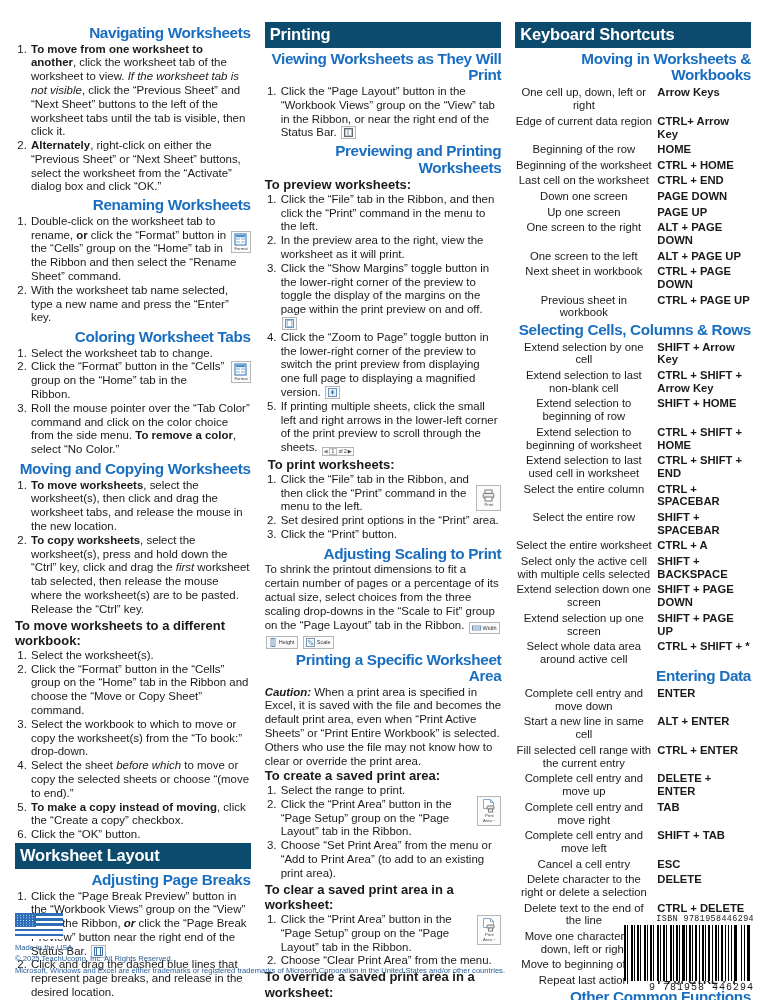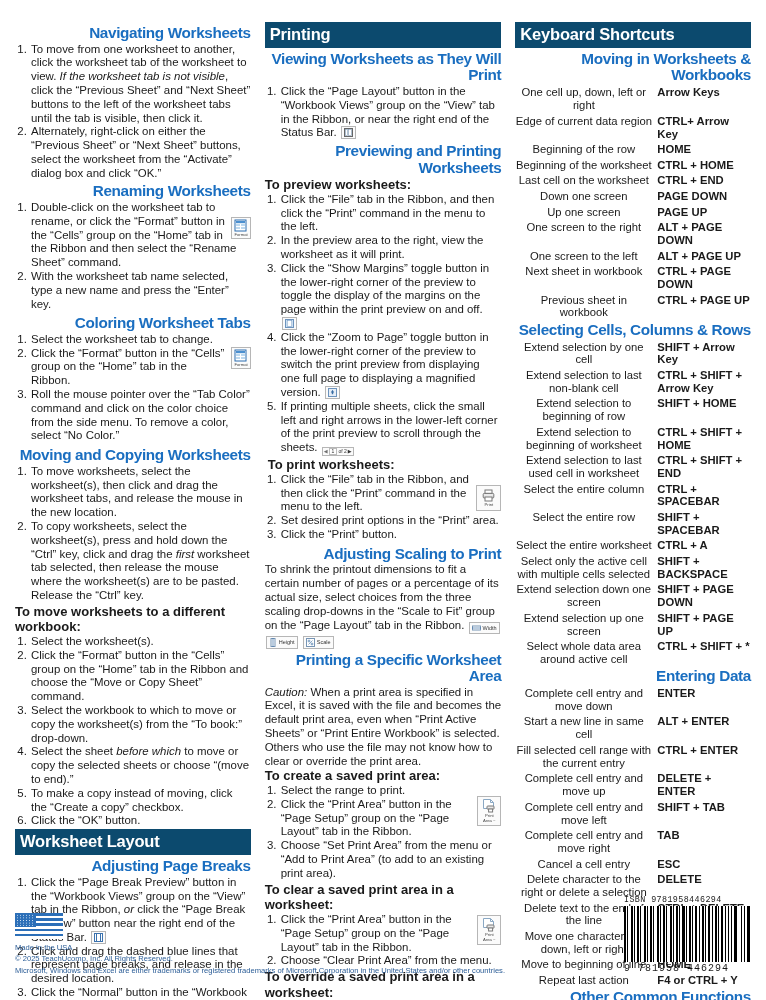--- a/index.html
+++ b/index.html
@@ -47,21 +47,21 @@
     font-size: 11.45px;
     line-height: 1.205;
   }
   ol.steps > li { margin: 0 0 0 0; padding-left: 1px; }
   p.lead {
     font-size: 13px; line-height: 1.205; margin: 0 0 0 0; font-weight: bold;
   }
   p.body {
     font-size: 11.45px; line-height: 1.205; margin: 0;
   }
-  b { font-weight: normal; }
+  b { font-weight: bold; }
   i { font-style: italic; }
 
   
   .chip {
     display: inline-block;
     vertical-align: -3px;
     border: 1px solid #b6b6b6;
     background: #fbfbfb;
     padding: 1px 2px;
     line-height: 0;
@@ -91,21 +91,21 @@
   .flag { width: 48px; height: 26px; position: relative; margin-bottom: 3px; }
   .flag .stripes { position:absolute; inset:0; background:
      repeating-linear-gradient(to bottom, #2c6fb8 0 2.6px, #ffffff 2.6px 5.2px); }
   .flag .canton { position:absolute; left:0; top:0; width:21px; height:14px;
      background:#2c6fb8; }
   .flag .canton .dots { position:absolute; inset:1px; background:
      radial-gradient(circle, #cfe0f2 0.6px, transparent 0.7px) 0 0/3px 2.6px; }
   .foot-line { font-size: 7.6px; color: #2a5c96; line-height: 1.5; white-space: nowrap; }
 
   
-  .barcode-wrap { position:absolute; right: 12px; bottom: 26px; text-align:left;margin-top:15px; }
+  .barcode-wrap { position:absolute; right: 12px; bottom: 7px; text-align:right;margin-top:15px; }
   .isbn-txt { font-family: "Liberation Mono", monospace; font-size: 8.4px; letter-spacing: .4px; margin-bottom: 1px; }
   .bars { height: 56px; width: 130px; background:
       repeating-linear-gradient(to right,
         #000 0 1.5px, #fff 1.5px 3px, #000 3px 4px, #fff 4px 6.5px,
         #000 6.5px 8.5px, #fff 8.5px 9.5px, #000 9.5px 10.5px, #fff 10.5px 13px); }
   .isbn-num { font-family: "Liberation Mono", monospace; font-size: 10px; letter-spacing: 1px; margin-top: 1px; }
 </style>
 </head>
 <body>
 
@@ -448,26 +448,26 @@
             </tr>
             <tr>
               <td class="desc">Fill selected cell range with the current entry</td>
               <td class="key">CTRL + ENTER</td>
             </tr>
             <tr>
               <td class="desc">Complete cell entry and move up</td>
               <td class="key">DELETE + ENTER</td>
             </tr>
             <tr>
+              <td class="desc">Complete cell entry and move right</td>
+              <td class="key">TAB</td>
+            </tr>
+            <tr>
               <td class="desc">Complete cell entry and move left</td>
               <td class="key">SHIFT + TAB</td>
-            </tr>
-            <tr>
-              <td class="desc">Complete cell entry and move right</td>
-              <td class="key">TAB</td>
             </tr>
             <tr>
               <td class="desc">Cancel a cell entry</td>
               <td class="key">ESC</td>
             </tr>
             <tr>
               <td class="desc">Delete character to the right or delete a selection</td>
               <td class="key">DELETE</td>
             </tr>
             <tr>

